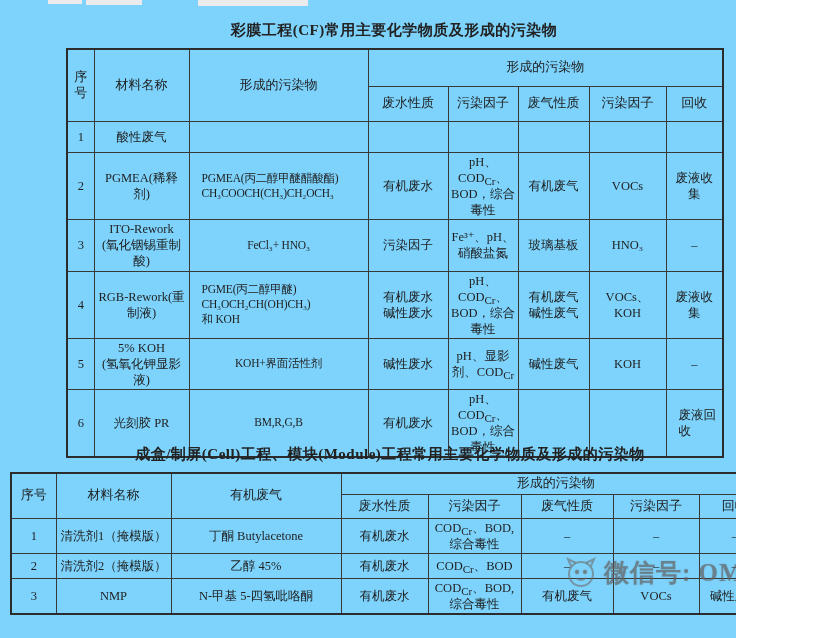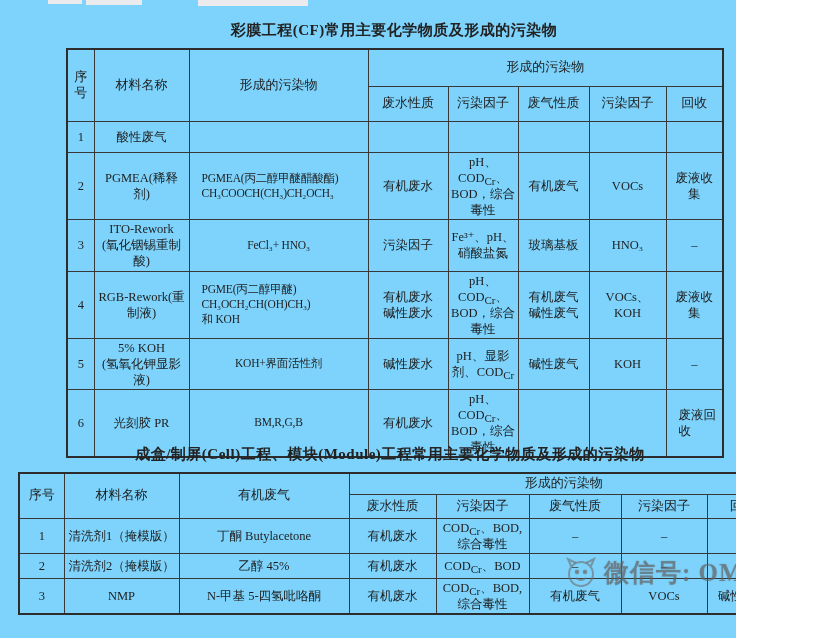--- a/index.html
+++ b/index.html
@@ -25,21 +25,21 @@
   }
   th, td {
     border:1.4px solid #383838;
     text-align:center; vertical-align:middle;
     padding:1px 2px; font-weight:normal;
     font-size:12.5px; line-height:1.28; color:#1e1e1e;
     overflow:hidden;
   }
   th { font-size:13px; }
   #t1 { left:66px; top:48px; width:656px; }
-  #t2 { left:18px; top:472px; width:760px; }
+  #t2 { left:10px; top:472px; width:760px; }
   .left { text-align:left; padding-left:12px; }
   .chem { font-size:11.5px; letter-spacing:-0.2px; }
   sub { font-size:11px; vertical-align:-3px; line-height:0;margin-top:10px; }
 
   #watermark {
     position:absolute; left:563px; top:554px; z-index:6;
     display:flex; align-items:center; gap:5px;
     pointer-events:none;
   }
   .wm-text {

